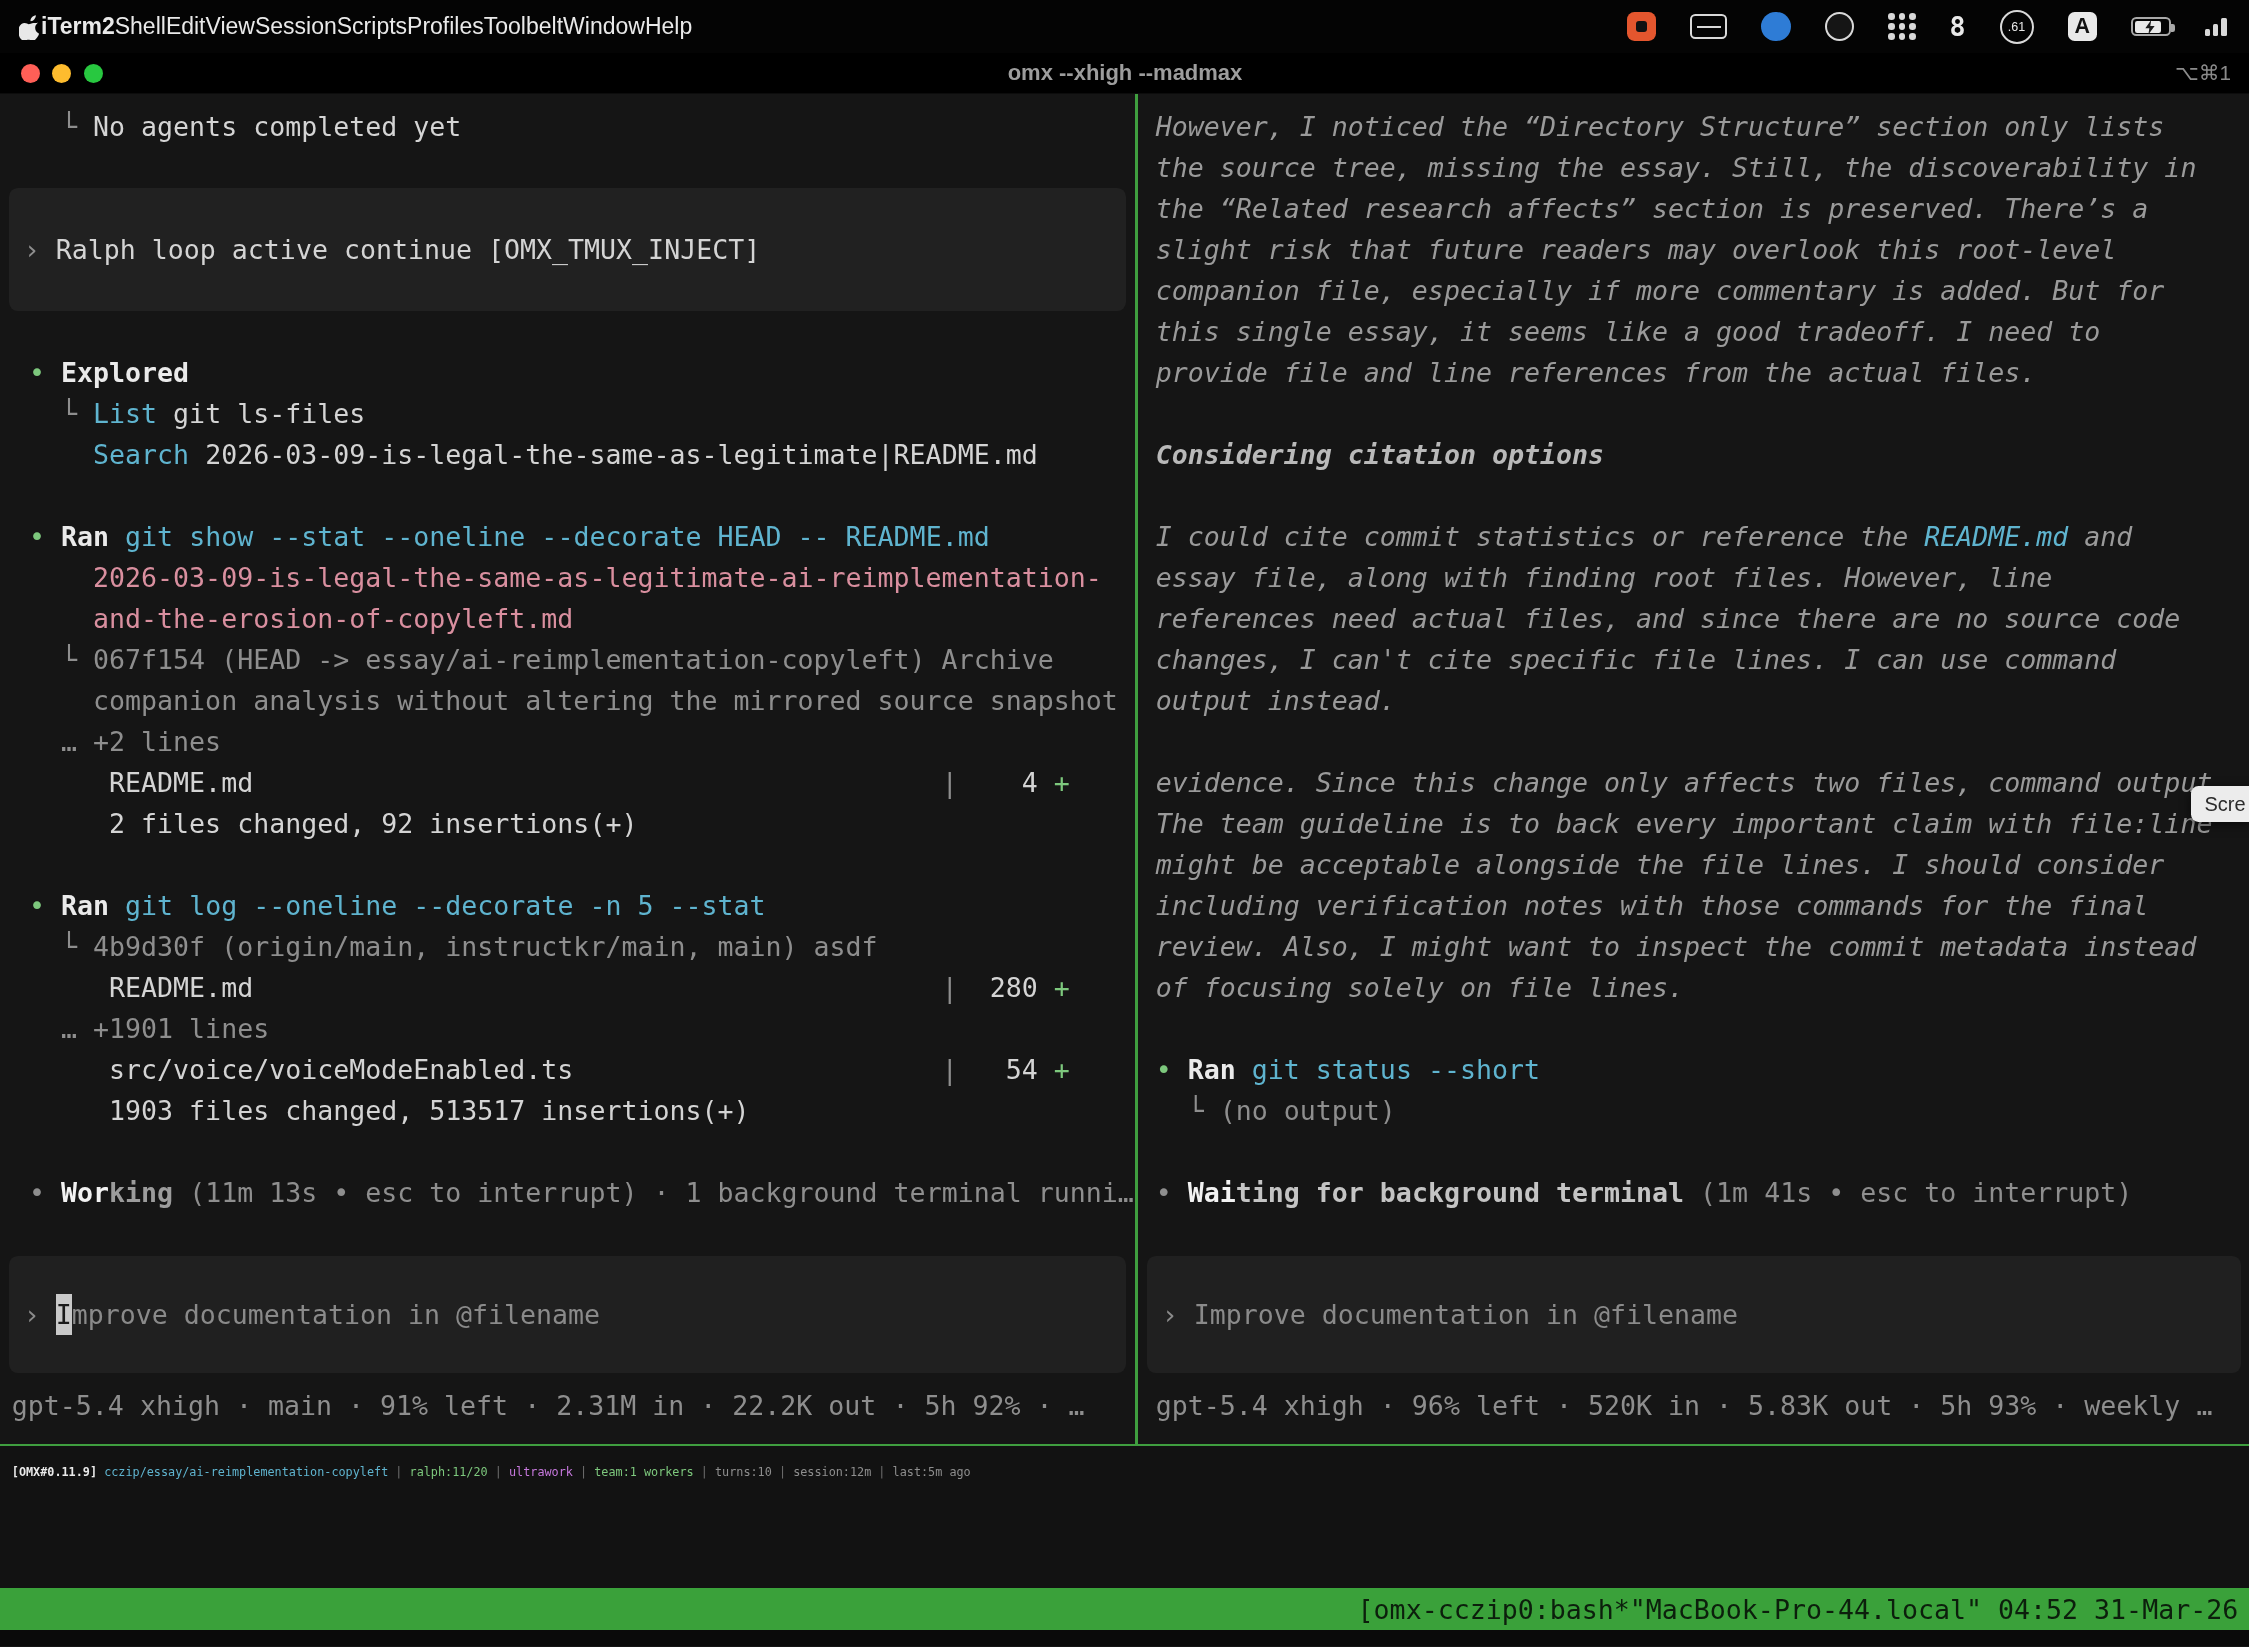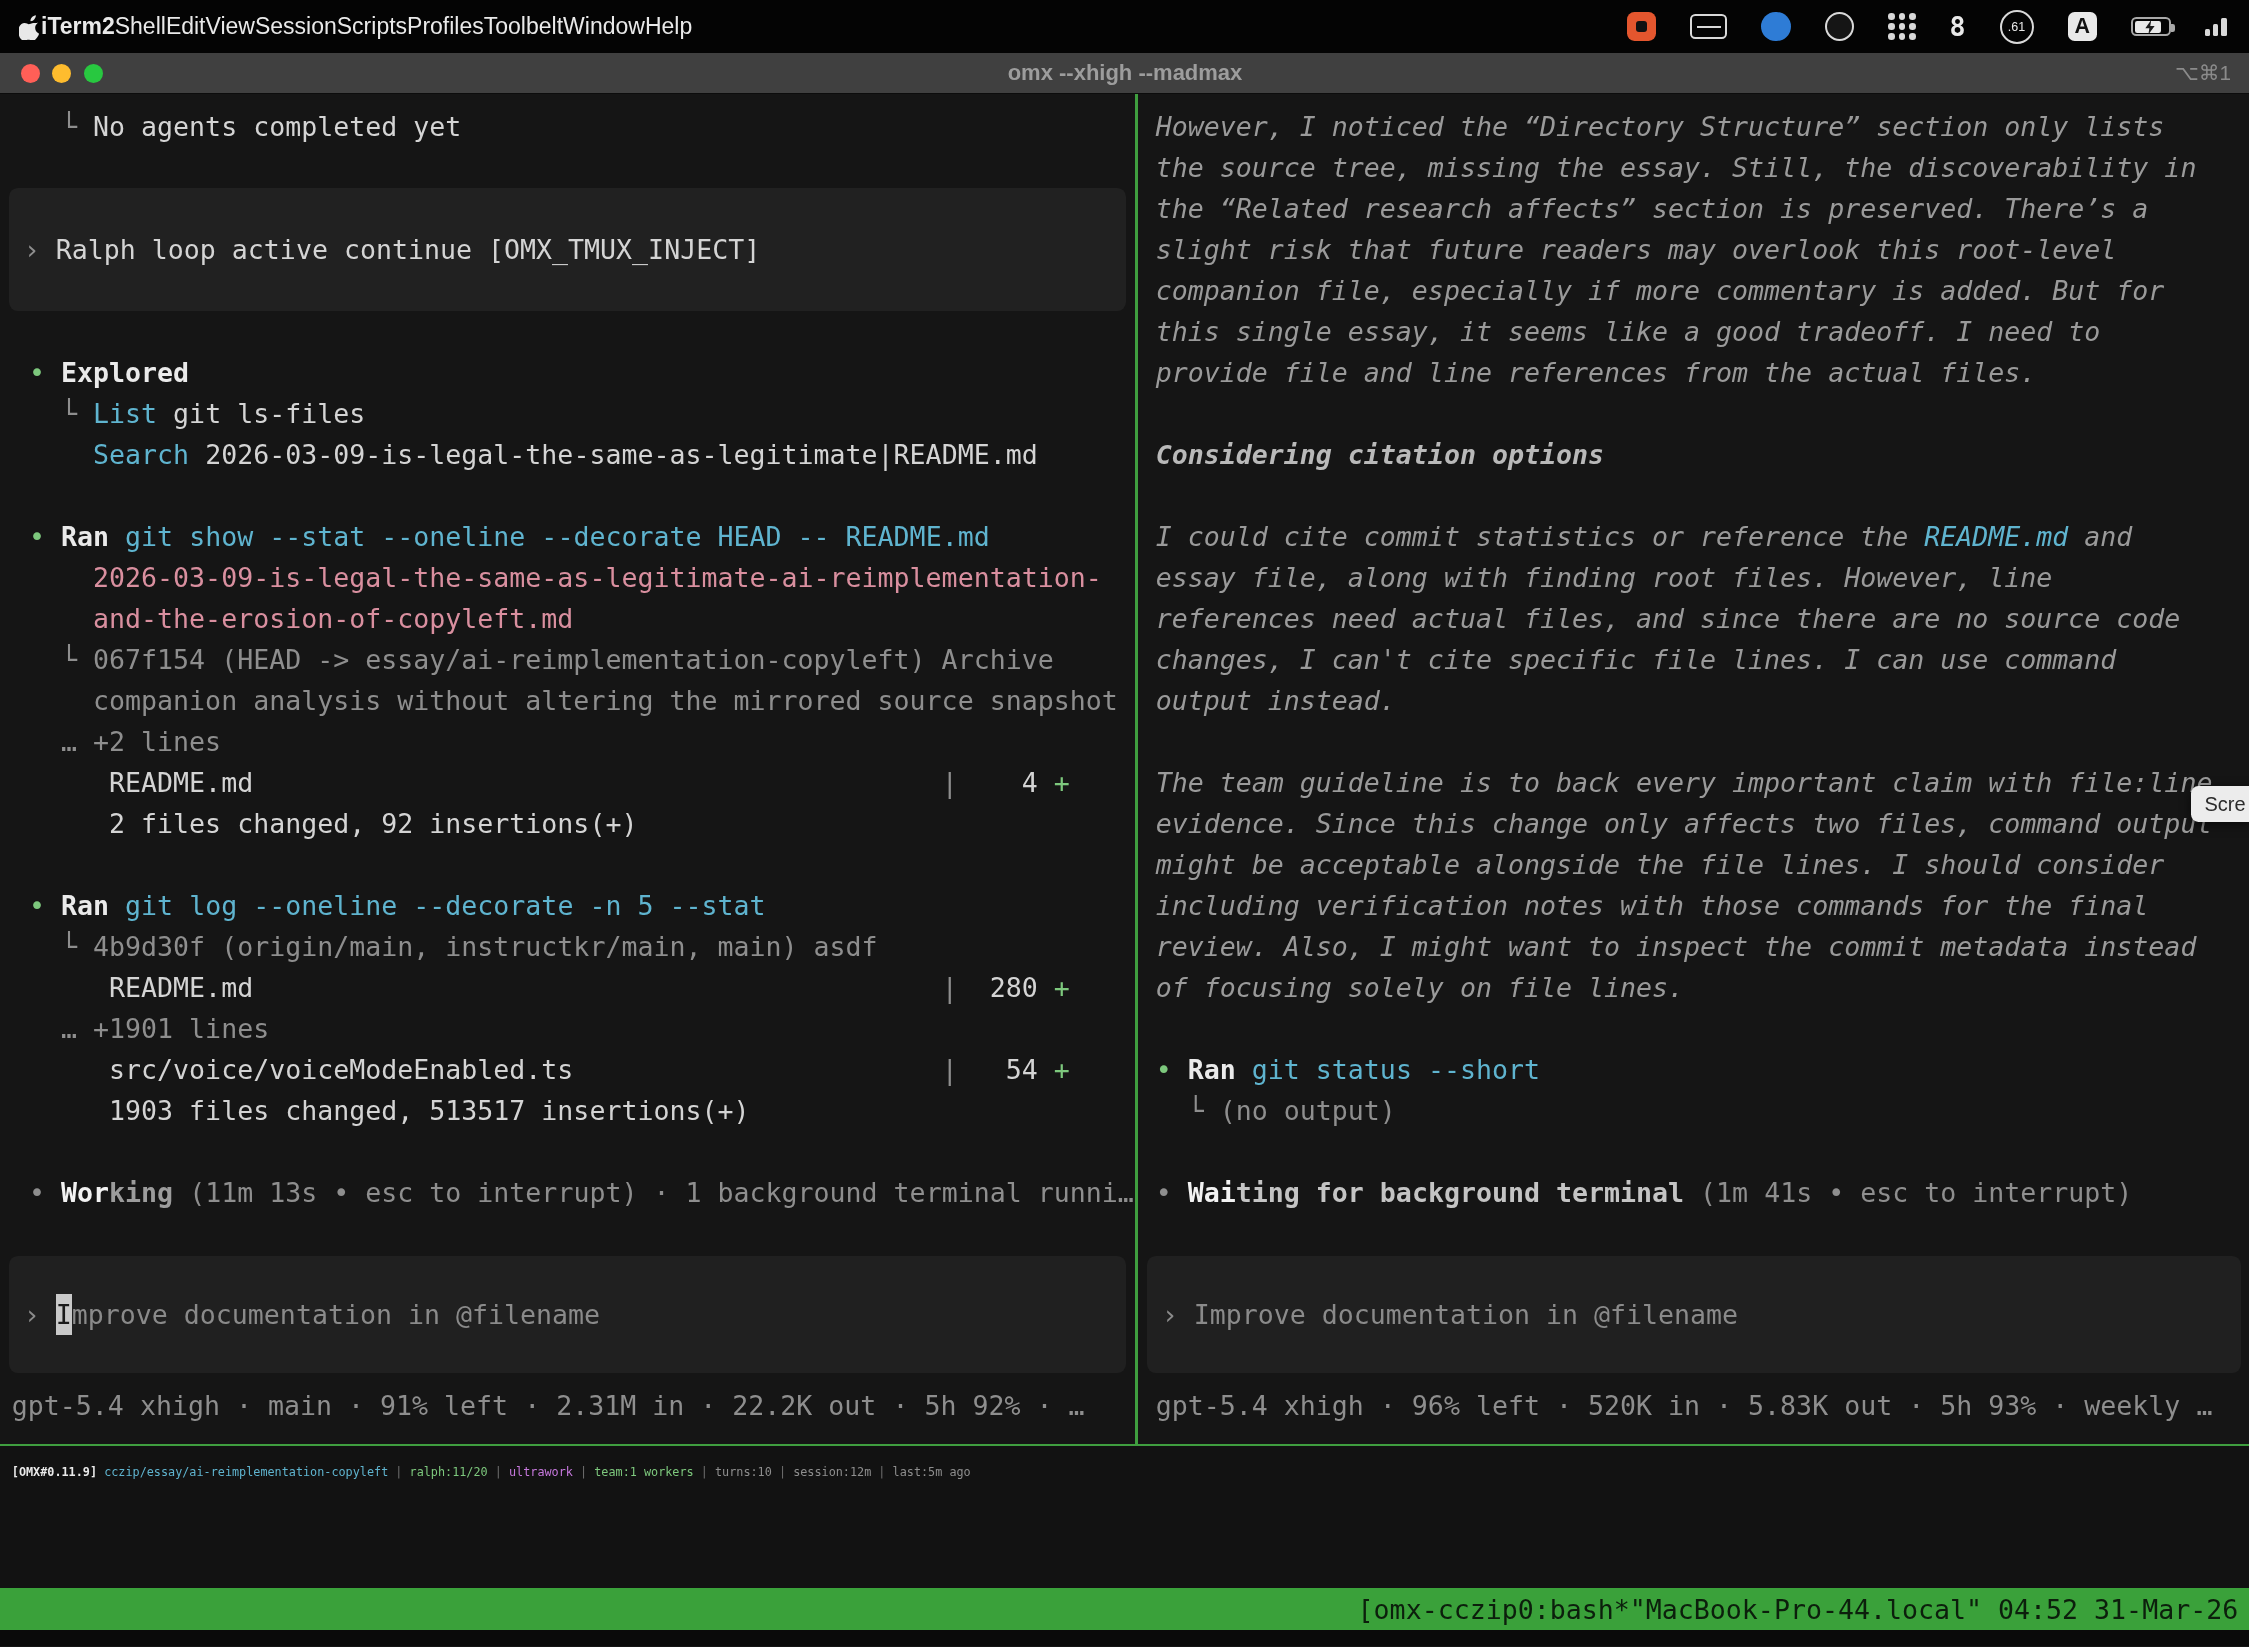--- a/index.html
+++ b/index.html
@@ -32,21 +32,21 @@
   .battery-icon { width:40px; height:19px; border:2.2px solid #a8a8a8; border-radius:5.2px; position:relative; }
   .battery-icon::before { content:''; position:absolute; left:1.5px; top:1.5px; bottom:1.5px; width:26.6px; background:#e9e9e9; border-radius:2.2px; }
   .battery-icon::after { content:''; position:absolute; right:-5.9px; top:5.2px; width:3.7px; height:7.4px; background:#a8a8a8; border-radius:0 2.2px 2.2px 0; }
   .bolt { position:absolute; left:10.3px; top:0.7px; width:13.3px; height:14.8px; background:#1c1c1c;
           clip-path:polygon(60% 0, 15% 58%, 45% 58%, 38% 100%, 85% 42%, 52% 42%); z-index:2; }
   .signal-icon { display:flex; align-items:flex-end; gap:3px; height:19px; }
   .signal-icon i { width:5.2px; background:#d9d9d9; border-radius:1.5px; }
   .signal-icon i:nth-child(1){height:7.4px;} .signal-icon i:nth-child(2){height:12.5px;} .signal-icon i:nth-child(3){height:17.7px;}
 
   
-  .titlebar { height:41px; background:#404040; border-bottom:1.5px solid #0c0c0c; display:flex; align-items:center;
+  .titlebar { height:41px; background:#000000; border-bottom:1.5px solid #0c0c0c; display:flex; align-items:center;
               position:relative; font-family:"Liberation Sans", sans-serif; flex:0 0 auto; }
   .traffic { display:flex; gap:12.5px; padding-left:20.7px; }
   .tl-btn { width:19px; height:19px; border-radius:50%; }
   .tl-close { background:#ff5f57; } .tl-min { background:#febc2e; } .tl-zoom { background:#28c840; }
   .win-title { position:absolute; left:50%; transform:translateX(-50%); color:#9d9d9d; font-size:22px; font-weight:bold; }
   .win-shortcut { margin-left:auto; padding-right:19px; color:#8b8b8b; font-size:20.7px; }
 
   
   .term { display:flex; height:1350px; background:#151515; flex:0 0 auto; position:relative; }
   .pane { display:flex; flex-direction:column; font-size:26.6px; line-height:41px; color:#d4d4d4; overflow:hidden; }
@@ -208,22 +208,22 @@
             <div class="tl"><span class="seg it">provide file and line references from the actual files.</span></div>
             <div class="tl"> </div>
             <div class="tl"><span class="seg itb">Considering citation options</span></div>
             <div class="tl"> </div>
             <div class="tl"><span class="seg it">I could cite commit statistics or reference the </span><span class="seg itcy">README.md</span><span class="seg it"> and</span></div>
             <div class="tl"><span class="seg it">essay file, along with finding root files. However, line</span></div>
             <div class="tl"><span class="seg it">references need actual files, and since there are no source code</span></div>
             <div class="tl"><span class="seg it">changes, I can't cite specific file lines. I can use command</span></div>
             <div class="tl"><span class="seg it">output instead.</span></div>
             <div class="tl"> </div>
+            <div class="tl"><span class="seg it">evidence. Since this change only affects two files, command output</span></div>
             <div class="tl"><span class="seg it">The team guideline is to back every important claim with file:line</span></div>
-            <div class="tl"><span class="seg it">evidence. Since this change only affects two files, command output</span></div>
             <div class="tl"><span class="seg it">might be acceptable alongside the file lines. I should consider</span></div>
             <div class="tl"><span class="seg it">including verification notes with those commands for the final</span></div>
             <div class="tl"><span class="seg it">review. Also, I might want to inspect the commit metadata instead</span></div>
             <div class="tl"><span class="seg it">of focusing solely on file lines.</span></div>
             <div class="tl"> </div>
             <div class="tl"><span class="seg gr">• </span><span class="seg b">Ran</span><span class="seg w"> </span><span class="seg cy">git status --short</span></div>
             <div class="tl"><span class="seg g">  └ (no output)</span></div>
             <div class="tl"> </div>
             <div class="tl"><span class="seg g">• </span><span class="seg sh1">Wai</span><span class="seg sh3">ting for background terminal</span><span class="seg g"> (1m 41s • esc to interrupt)</span></div>
           </div>

